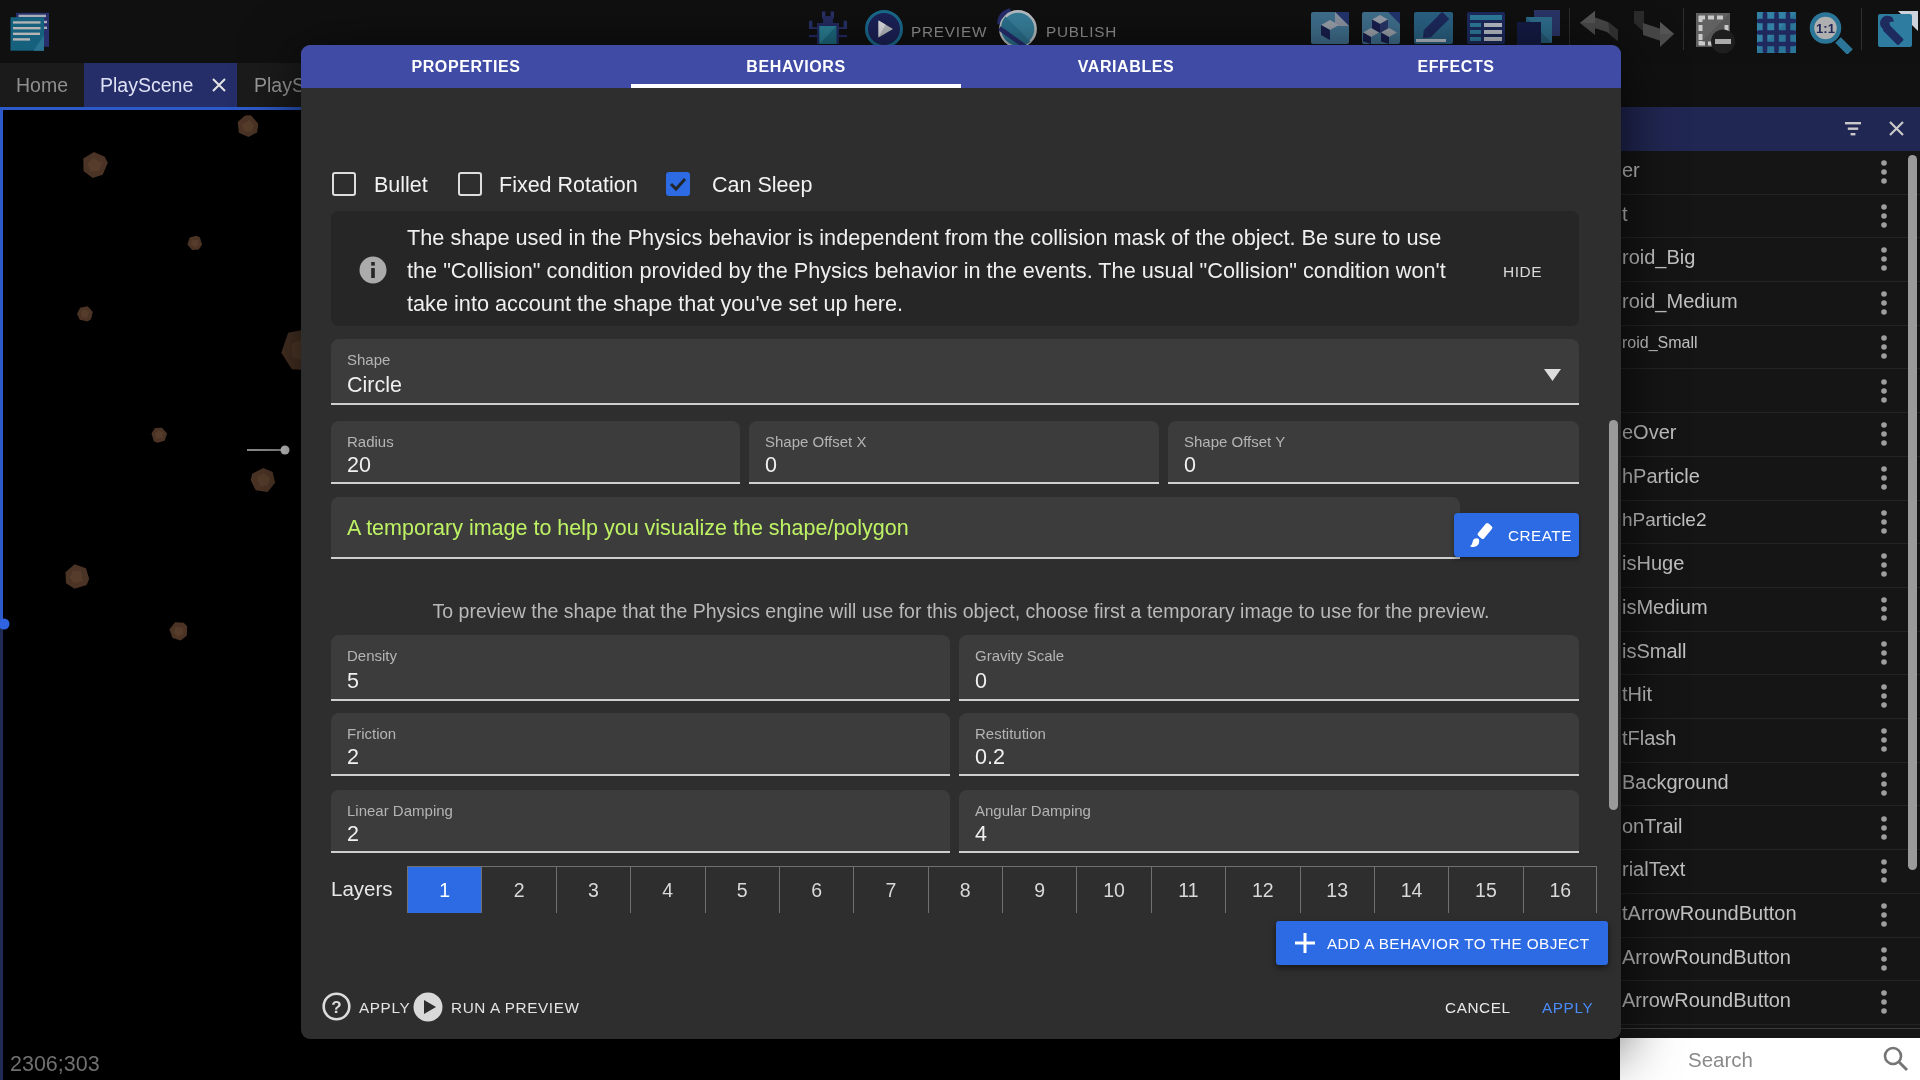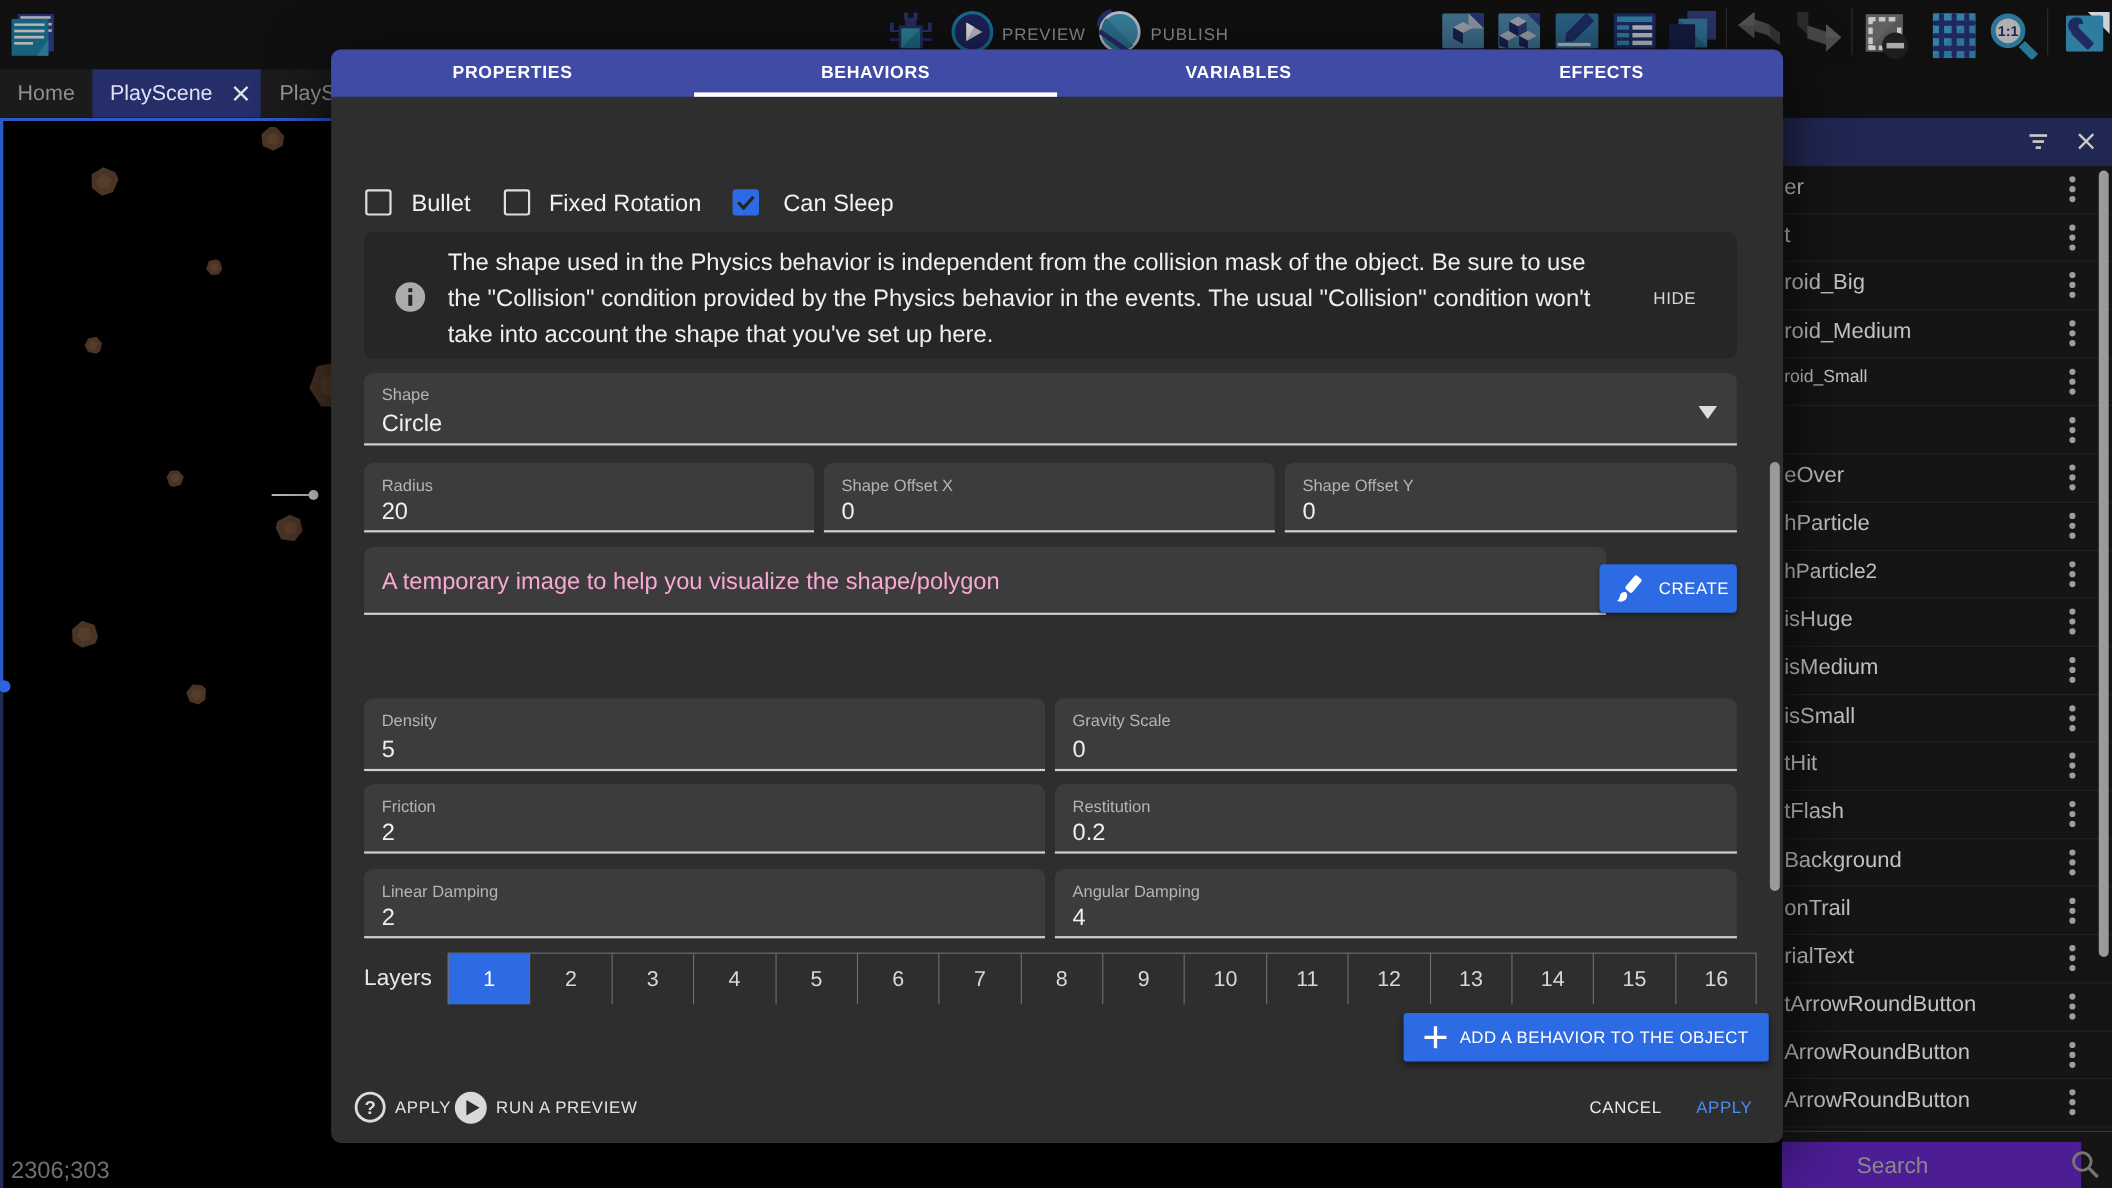--- a/index.html
+++ b/index.html
@@ -373,21 +373,21 @@
           <div class="abs" style="left:2px;top:8px;font-size:20px;color:#c2c2c2;white-space:nowrap;">ArrowRoundButton</div>
           <svg class="abs" style="left:256px;top:7px;" width="16" height="30" viewBox="0 0 16 30">
             <circle cx="8" cy="5" r="2.8" fill="#9e9e9e"></circle>
             <circle cx="8" cy="14" r="2.8" fill="#9e9e9e"></circle>
             <circle cx="8" cy="23" r="2.8" fill="#9e9e9e"></circle>
           </svg>
         </div>
     </div>
 
     <div class="abs" style="left:0;top:921px;width:300px;height:1px;background:#3a3a3a;"></div>
-    <div class="abs" style="left:0;top:931px;width:272px;height:42px;background:#4c1d95;">
+    <div class="abs" style="left:0;top:931px;width:300px;height:42px;background:#ffffff;">
       <div class="abs" style="left:68px;top:10px;font-size:20.5px;color:#8a8a8a;">Search</div>
       <svg class="abs" style="left:262px;top:7px;" width="28" height="28" viewBox="0 0 28 28">
         <circle cx="11" cy="11" r="8" fill="none" stroke="#757575" stroke-width="2.6"></circle>
         <line x1="17" y1="17" x2="25" y2="25" stroke="#757575" stroke-width="3"></line>
       </svg>
     </div>
 
     <div class="abs" style="left:288px;top:48px;width:9px;height:715px;background:#9a9a9a;border-radius:5px;"></div>
   </div>
 
@@ -450,31 +450,32 @@
       <div class="val" style="top:32px;">0</div>
       <div class="uline"></div>
     </div>
     <div class="field" style="left:867px;top:376px;width:411px;height:63px;">
       <div class="lab">Shape Offset Y</div>
       <div class="val" style="top:32px;">0</div>
       <div class="uline"></div>
     </div>
 
     <div class="field" style="left:30px;top:452px;width:1129px;height:62px;">
-      <div class="val" style="top:19px;color:#f9a8d4;">A temporary image to help you visualize the shape/polygon</div>
+      <div class="val" style="top:19px;color:#bef264;">A temporary image to help you visualize the shape/polygon</div>
       <div class="uline"></div>
     </div>
     <div class="abs" style="left:1153px;top:468px;width:125px;height:44px;background:#2c6be4;border-radius:4px;box-shadow:0 2px 4px rgba(0,0,0,.4);">
       <svg class="abs" style="left:14px;top:8px;" width="28" height="28" viewBox="0 0 28 28">
         <rect x="13" y="2" width="8" height="16" rx="2" transform="rotate(40 17 10)" fill="#ffffff"></rect>
         <path d="M6 18 C10 16 12 18 11 22 C10 26 4 27 2 25 C5 24 4 20 6 18 Z" fill="#ffffff"></path>
       </svg>
       <div class="abs" style="left:54px;top:14px;font-size:15.3px;color:#ffffff;letter-spacing:0.5px;">CREATE</div>
     </div>
 
+    <div class="abs" style="left:0px;top:555px;width:1320px;text-align:center;font-size:19.5px;color:#b9b9b9;">To preview the shape that the Physics engine will use for this object, choose first a temporary image to use for the preview.</div>
 
     <div class="field" style="left:30px;top:590px;width:619px;height:66px;">
       <div class="lab">Density</div>
         <div class="val" style="top:34px;">5</div>
         <div class="uline"></div>
     </div>
     <div class="field" style="left:658px;top:590px;width:620px;height:66px;">
       <div class="lab">Gravity Scale</div>
         <div class="val" style="top:34px;">0</div>
         <div class="uline"></div>

